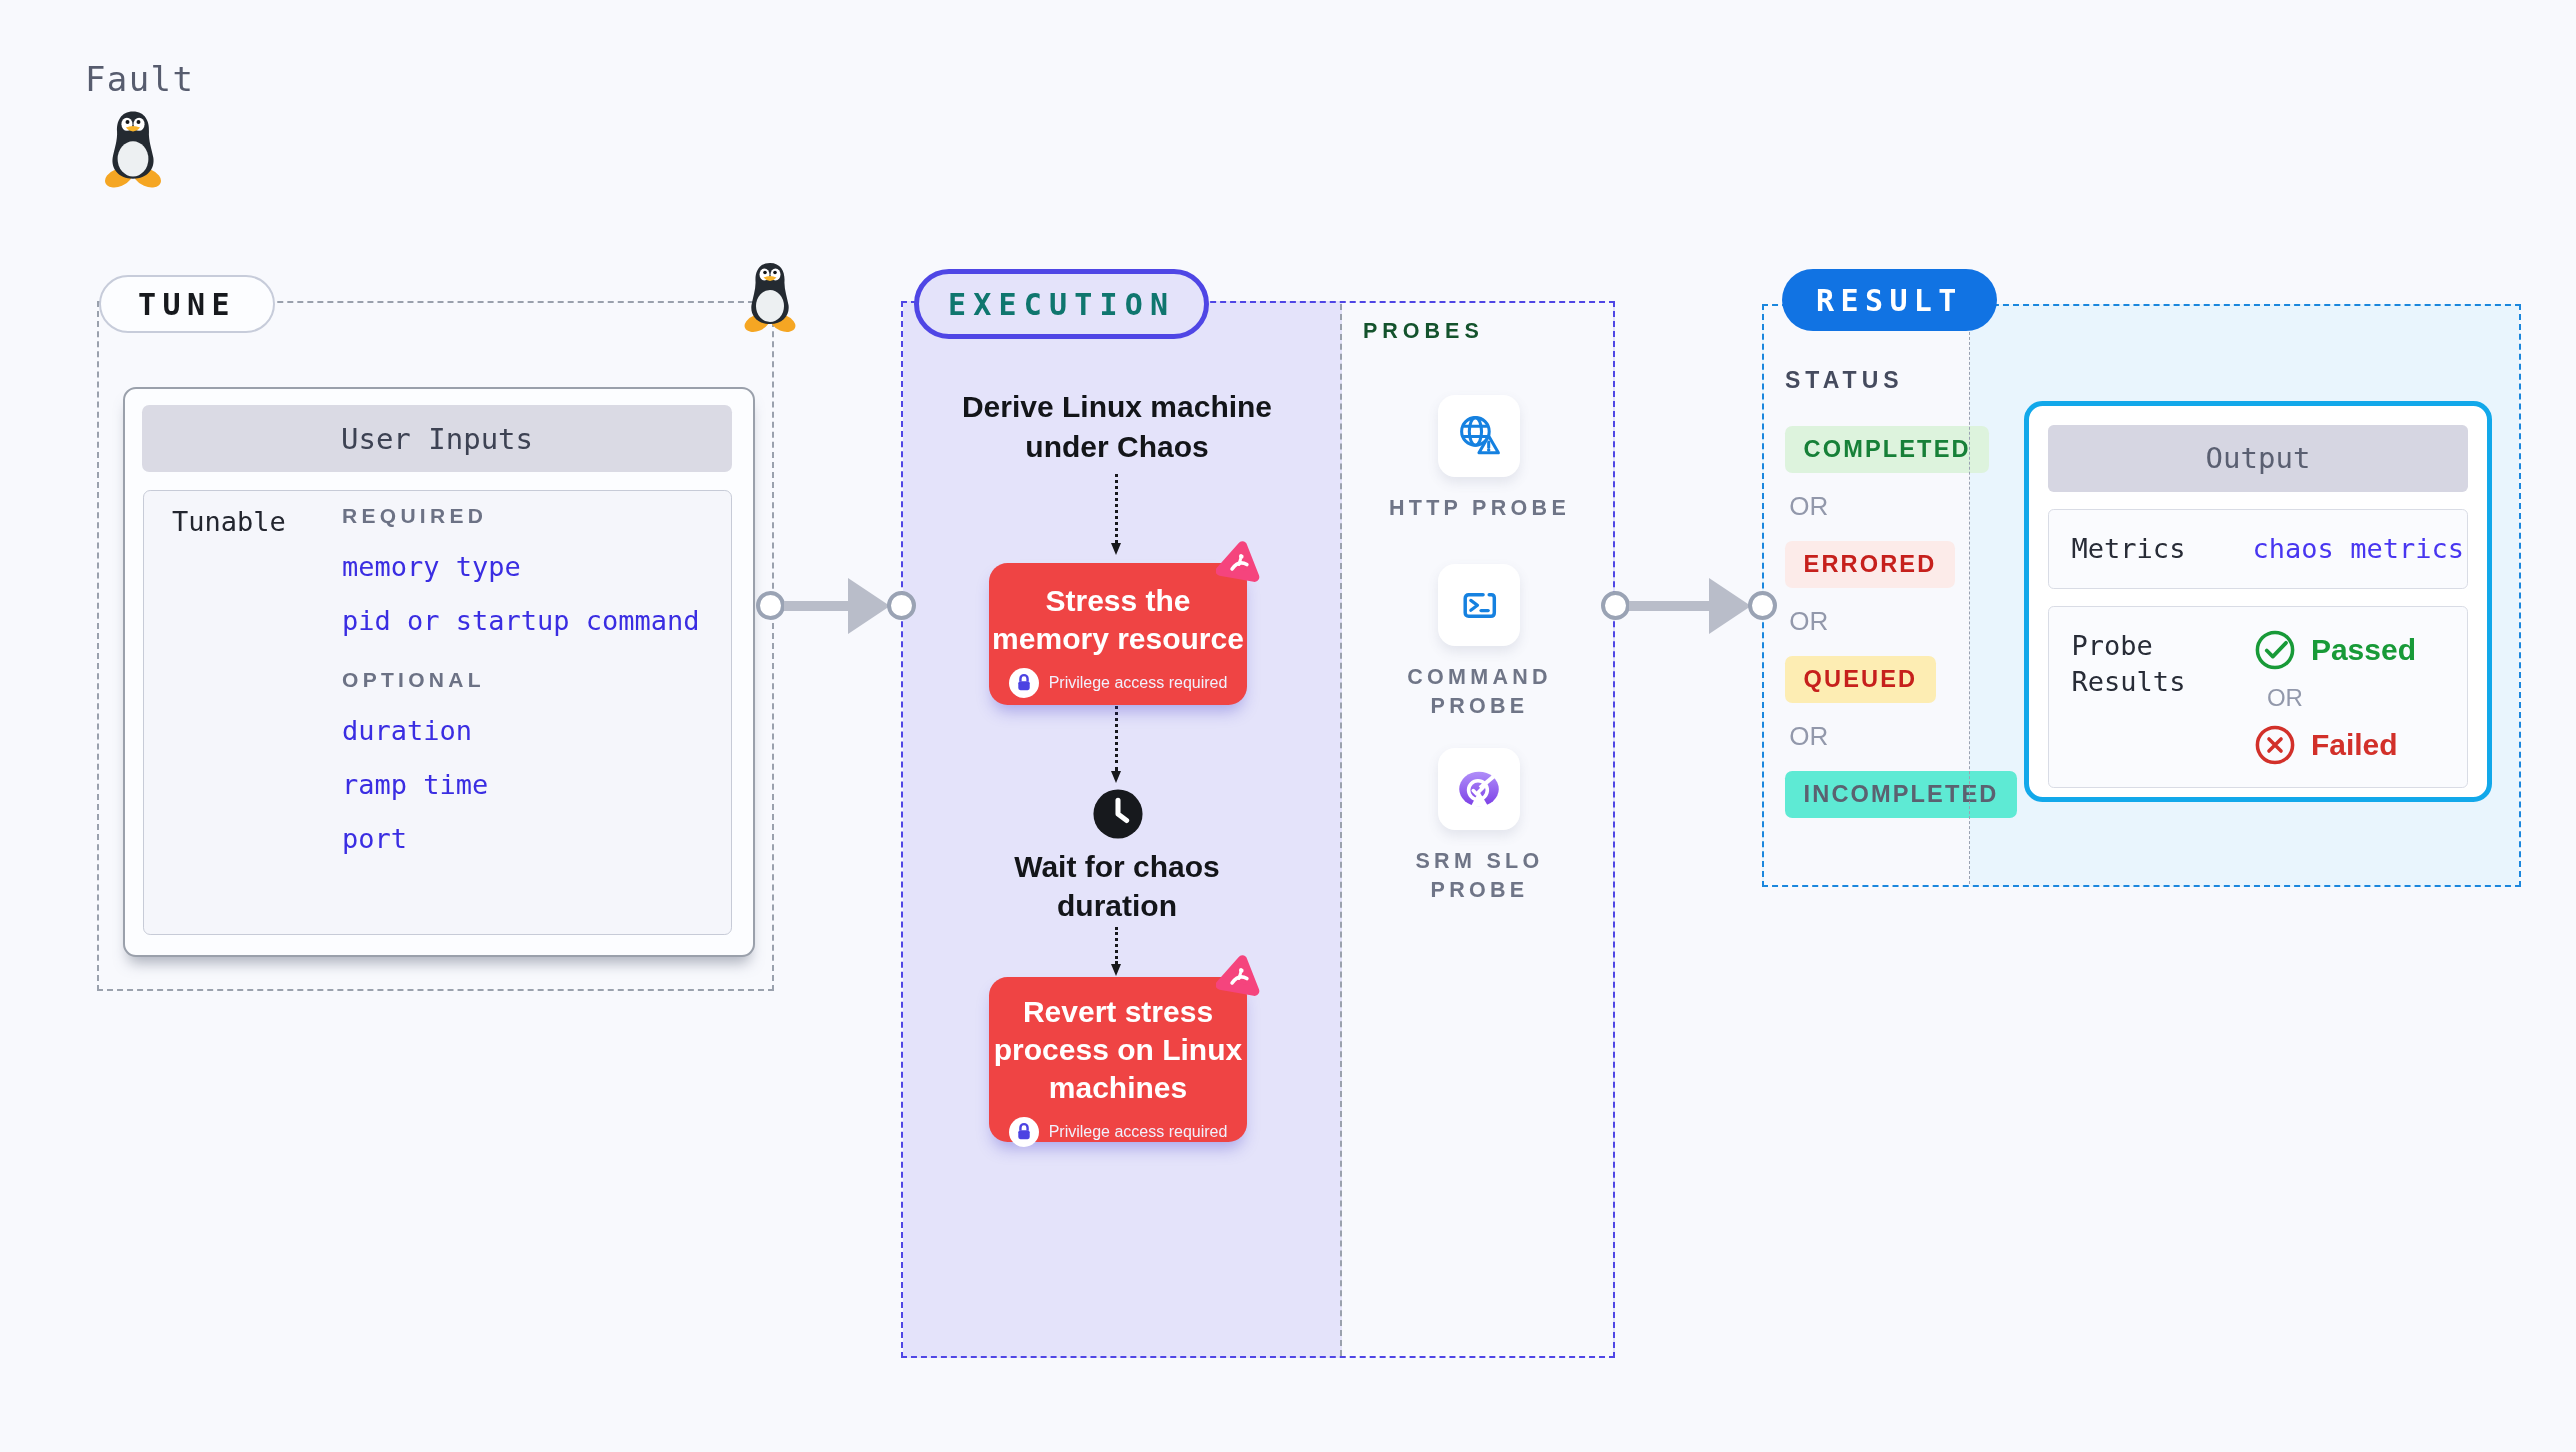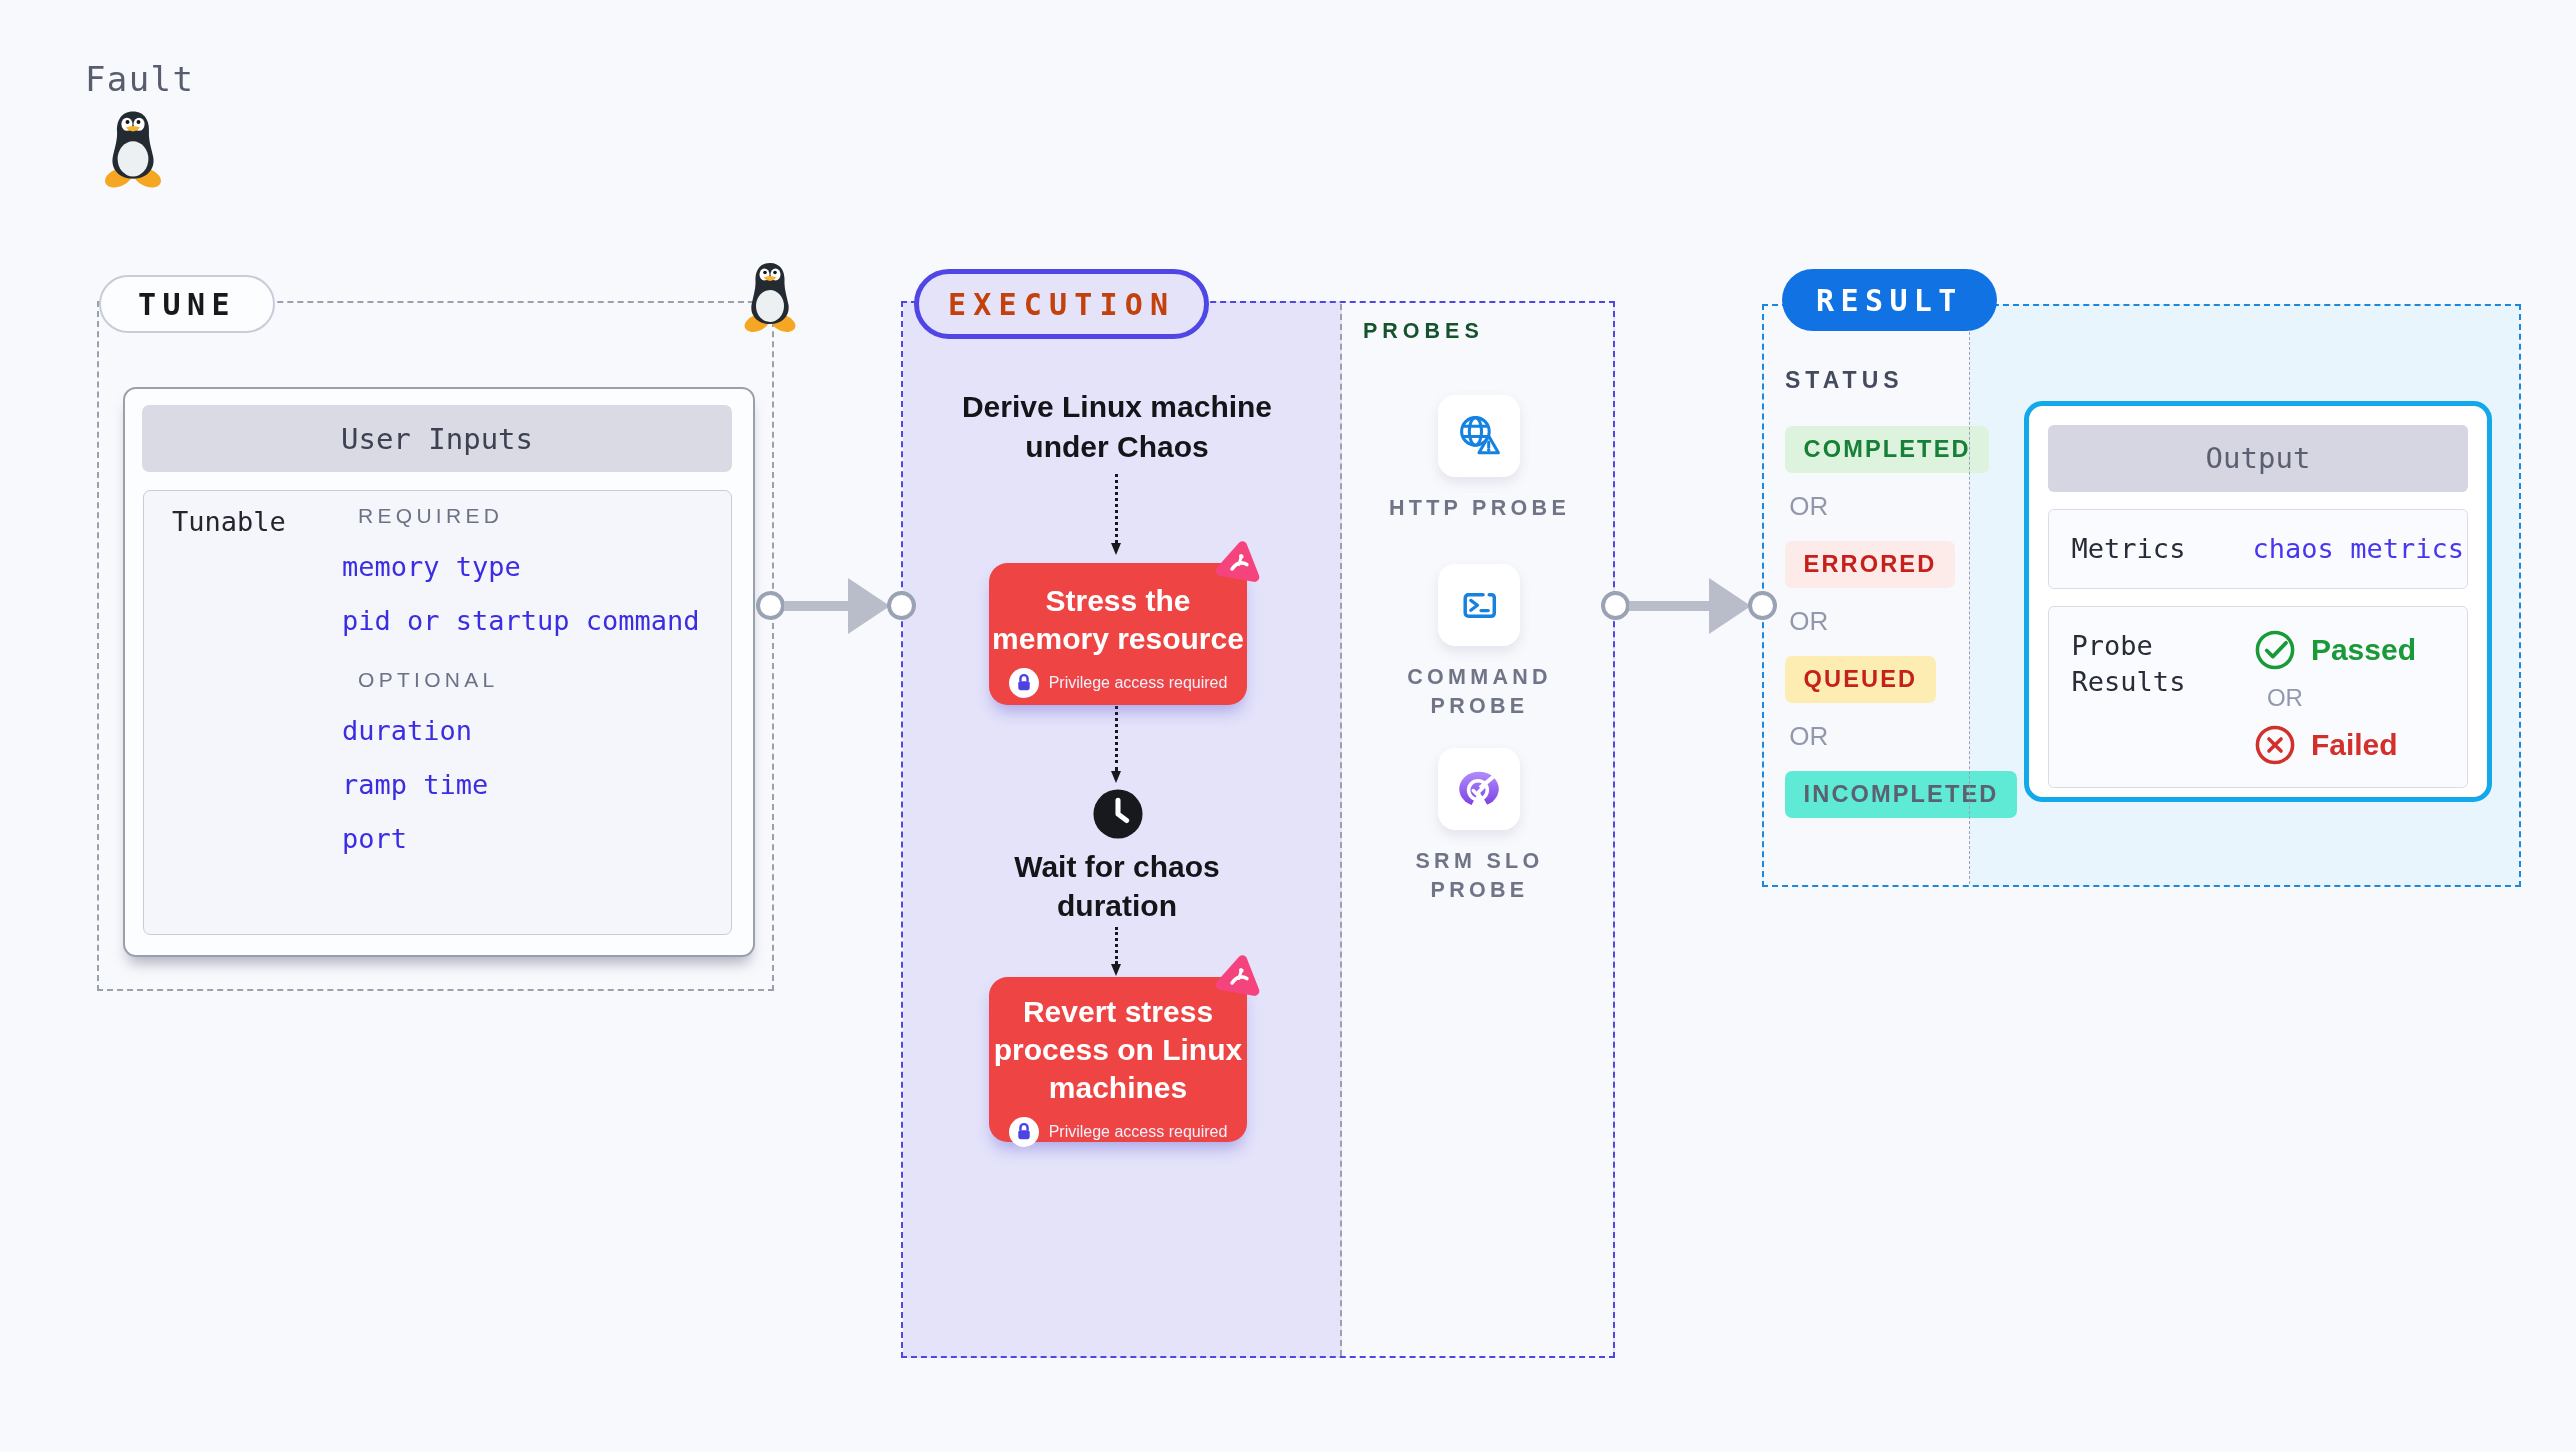--- a/index.html
+++ b/index.html
@@ -13,35 +13,35 @@
   .kicker{left:85px;top:59px;font-size:34px;color:#575c6e;letter-spacing:1.4px;}
   .page-title{left:199px;top:123px;font-size:46px;font-weight:bold;color:#15171b;letter-spacing:0.4px;}
   .tux-big{left:100px;top:109px;width:66px;height:80px;}
 
   
   .pill{display:flex;align-items:center;justify-content:center;border-radius:43px;z-index:4;
         font-family:"DejaVu Sans Mono","Liberation Mono",monospace;font-weight:bold;}
   .pill-tune{left:99px;top:275px;height:54px;padding:0 37px;background:#fcfdff;border:2.9px solid #c7ccda;
              color:#17191d;font-size:30px;letter-spacing:6.4px;}
   .pill-exec{left:914px;top:269px;height:60px;padding:0 29px;background:#e4e3fa;border:5px solid #4f46e5;
-             color:#c2410c;font-size:30px;letter-spacing:7.2px;}
+             color:#0f766e;font-size:30px;letter-spacing:7.2px;}
   .pill-result{left:1782px;top:269px;height:62px;padding:0 34px;background:#1173e3;border:none;
              color:#ffffff;font-size:30px;letter-spacing:6.4px;}
 
   
   .tune-box{left:97px;top:301px;width:673px;height:686px;border:2.1px dashed #9aa1ad;}
   .tux-small{left:739px;top:261px;width:62px;height:72px;z-index:5;}
   .ui-card{left:123px;top:387px;width:628px;height:566px;background:#fcfdff;border:2.1px solid #9aa0ab;
            border-radius:13px;box-shadow:0 11.5px 14.3px -5.7px rgba(99,107,128,.5);}
   .ui-header{left:142px;top:405px;width:590px;height:67px;background:#dadae4;border-radius:7.2px;
              display:flex;align-items:center;justify-content:center;font-size:29px;color:#3d4253;}
   .ui-panel{left:143px;top:490px;width:587px;height:443px;background:#f5f6fb;border:1.4px solid #c7cbd7;border-radius:7.2px;}
   .row-label{left:172px;top:506px;font-size:27px;color:#23262f;}
   .inputs-col{left:342px;top:504px;width:373px;}
-  .group-heading{font-size:21px;font-weight:normal;letter-spacing:4.3px;color:#6c7285;margin:0 0 23px 16px;}
+  .group-heading{font-size:21px;font-weight:bold;letter-spacing:4.3px;color:#6c7285;margin:0 0 23px 0;}
   .group-heading.second{margin-top:31.5px;}
   .input-item{font-family:"DejaVu Sans Mono","Liberation Mono",monospace;font-size:27px;color:#3a2de2;margin:0 0 23px 0;}
 
   
   .harrow{display:flex;align-items:center;height:63px;z-index:6;}
   .harrow-1{left:756px;top:574px;width:160px;}
   .harrow-2{left:1601px;top:574px;width:176px;}
   .node-dot{width:29px;height:29px;border-radius:50%;background:#ffffff;border:4.3px solid #9aa3b4;box-sizing:border-box;flex:none;}
   .shaft{flex:1;height:10px;background:#b9bdc9;margin:0 -1.4px;}
   .head{width:0;height:0;border-left:42px solid #b9bdc9;border-top:28px solid transparent;border-bottom:28px solid transparent;flex:none;margin-right:-2.9px;}

